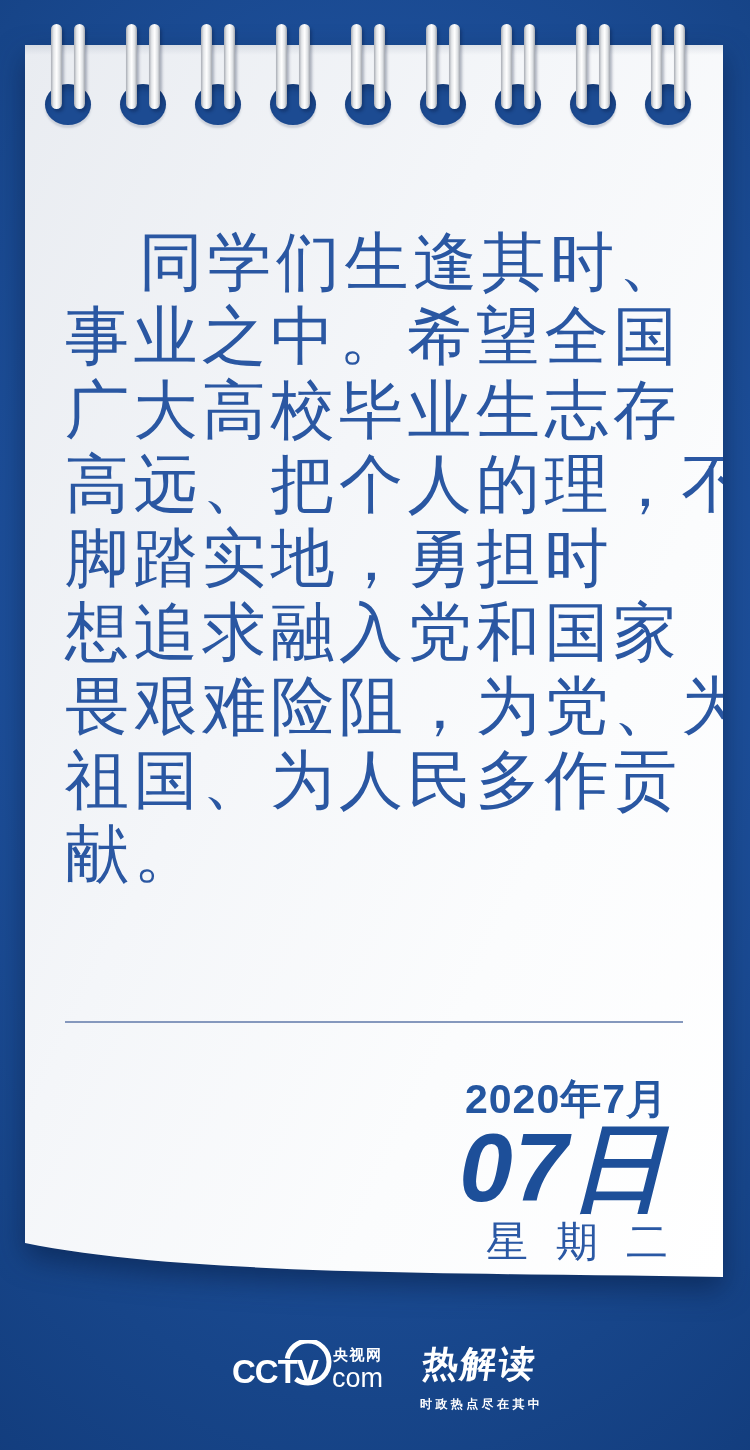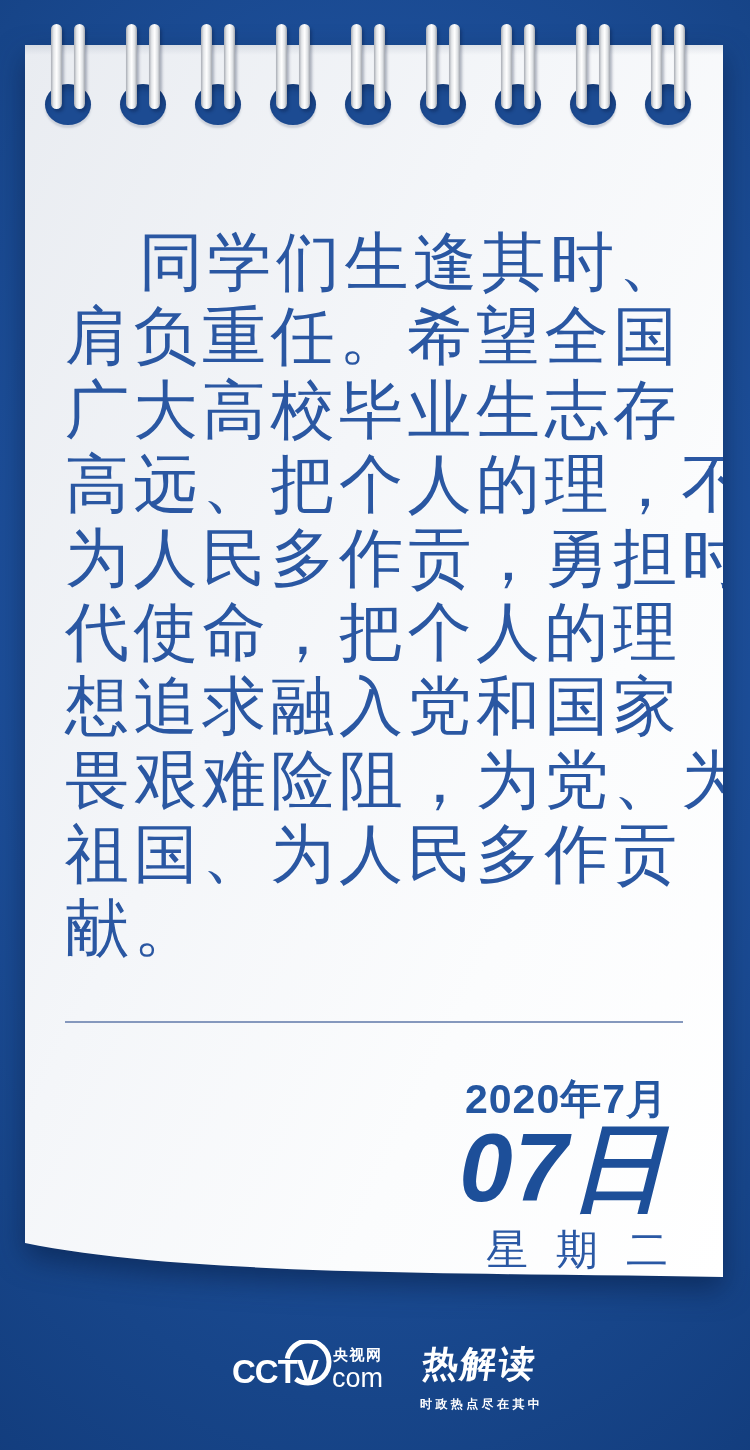--- a/index.html
+++ b/index.html
@@ -44,21 +44,21 @@
     color:#2a57a2;font-weight:400;
   }
   .quote-line{white-space:nowrap;}
   .quote-line.indent{padding-left:74px;}
   
   .divider{position:absolute;left:40px;top:976px;width:618px;height:2px;background:#8598bd;}
   
   .date-block{position:absolute;right:55px;top:1032px;text-align:right;}
   .date-ym{font-size:41px;line-height:44px;font-weight:700;color:#2456a0;letter-spacing:1px;}
   .date-day{font-size:96px;line-height:86px;font-weight:700;color:#1d4f99;margin-top:4px;letter-spacing:2px;font-style:italic;}
-  .date-week{font-size:42px;line-height:46px;font-weight:400;color:#2a58a4;margin-top:16px;letter-spacing:28px;margin-right:-28px;}
+  .date-week{font-size:42px;line-height:46px;font-weight:400;color:#2a58a4;margin-top:8px;letter-spacing:28px;margin-right:-28px;}
   
   .footer{position:absolute;left:16px;top:1338px;width:750px;height:80px;color:#fff;}
   .cctv-logo{position:absolute;left:216px;top:2px;width:160px;height:58px;}
   .cctv-logo text{font-family:"Liberation Sans","DejaVu Sans",sans-serif;}
   .brand{position:absolute;left:404px;top:6px;width:130px;text-align:left;}
   .brand-name{
     font-size:36px;line-height:40px;font-weight:700;letter-spacing:2px;
     transform:skewX(-8deg);transform-origin:left bottom;white-space:nowrap;
   }
   .brand-tagline{font-size:12px;font-weight:700;letter-spacing:3.4px;margin-top:12px;white-space:nowrap;}
@@ -66,25 +66,24 @@
 </head>
 <body>
 
 <div class="canvas">
 
   <div class="paper-wrap">
     <div class="paper">
 
       <div class="quote">
           <div class="quote-line indent">同学们生逢其时、</div>
-          <div class="quote-line">肩负重任。希望全国</div>
+          <div class="quote-line">事业之中。希望全国</div>
           <div class="quote-line">广大高校毕业生志存</div>
           <div class="quote-line">高远、把个人的理，不</div>
-          <div class="quote-line">为人民多作贡，勇担时</div>
-          <div class="quote-line">代使命，把个人的理</div>
+          <div class="quote-line">脚踏实地，勇担时</div>
           <div class="quote-line">想追求融入党和国家</div>
           <div class="quote-line">畏艰难险阻，为党、为</div>
           <div class="quote-line">祖国、为人民多作贡</div>
           <div class="quote-line">献。</div>
         </div>
 
       <div class="divider"></div>
 
       <div class="date-block">
         <div class="date-ym">2020年7月</div>

